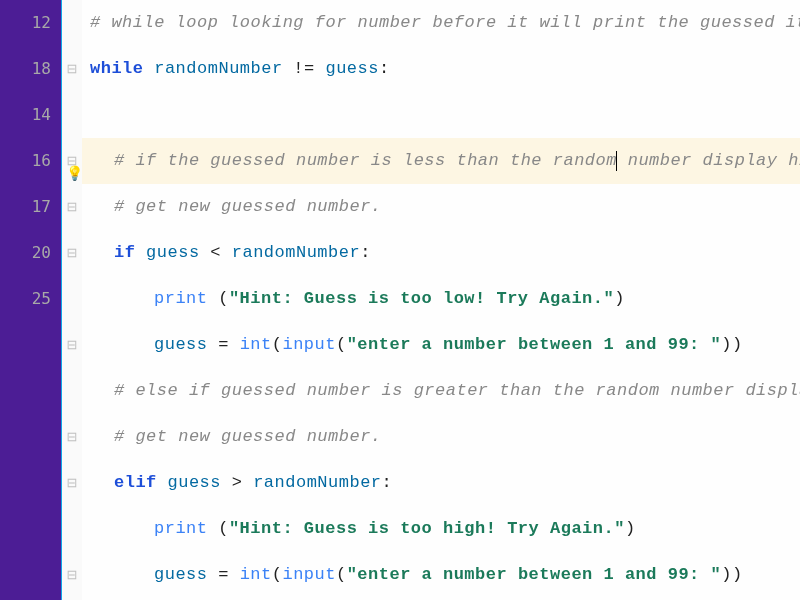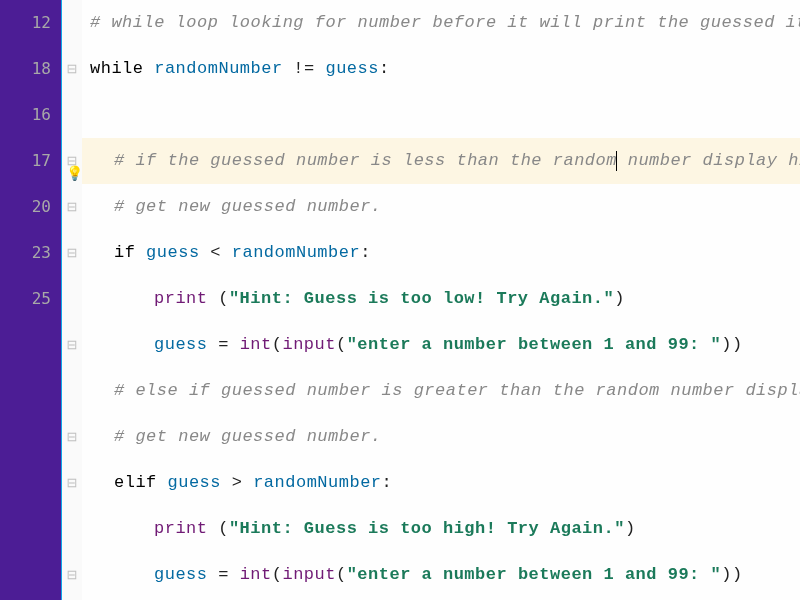--- a/index.html
+++ b/index.html
@@ -67,31 +67,31 @@
   width: 14px;
   height: 18px;
   color: #f5a623;
   font-size: 14px;
 }
 .comment {
   color: #888888;
   font-style: italic;
 }
 .keyword {
-  color: #000000;
-  font-weight: normal;
+  color: #1d4ed8;
+  font-weight: bold;
 }
 .identifier {
   color: #0369a1;
 }
 .operator {
   color: #222222;
 }
 .builtin {
-  color: #701a75;
+  color: #3b82f6;
 }
 .string {
   color: #1b7a5a;
   font-weight: bold;
 }
 .paren {
   color: #222222;
 }
 .caret {
   display: inline-block;
@@ -104,24 +104,24 @@
 .ind1 { padding-left: 32px; }
 .ind2 { padding-left: 72px; }
 </style>
 </head>
 <body>
 
 <div class="editor">
   <div class="gutter" id="gutter">
       <div class="line-number">12</div>
       <div class="line-number">18</div>
+      <div class="line-number">14</div>
       <div class="line-number">16</div>
       <div class="line-number">17</div>
       <div class="line-number">20</div>
-      <div class="line-number">23</div>
       <div class="line-number">25</div>
     </div>
   <div class="fold-gutter" id="fold">
       <div class="fold-mark"></div>
       <div class="fold-mark">⊟</div>
       <div class="fold-mark"></div>
       <div class="fold-mark">⊟</div>
       <div class="fold-mark">⊟</div>
       <div class="fold-mark">⊟</div>
       <div class="fold-mark"></div>

